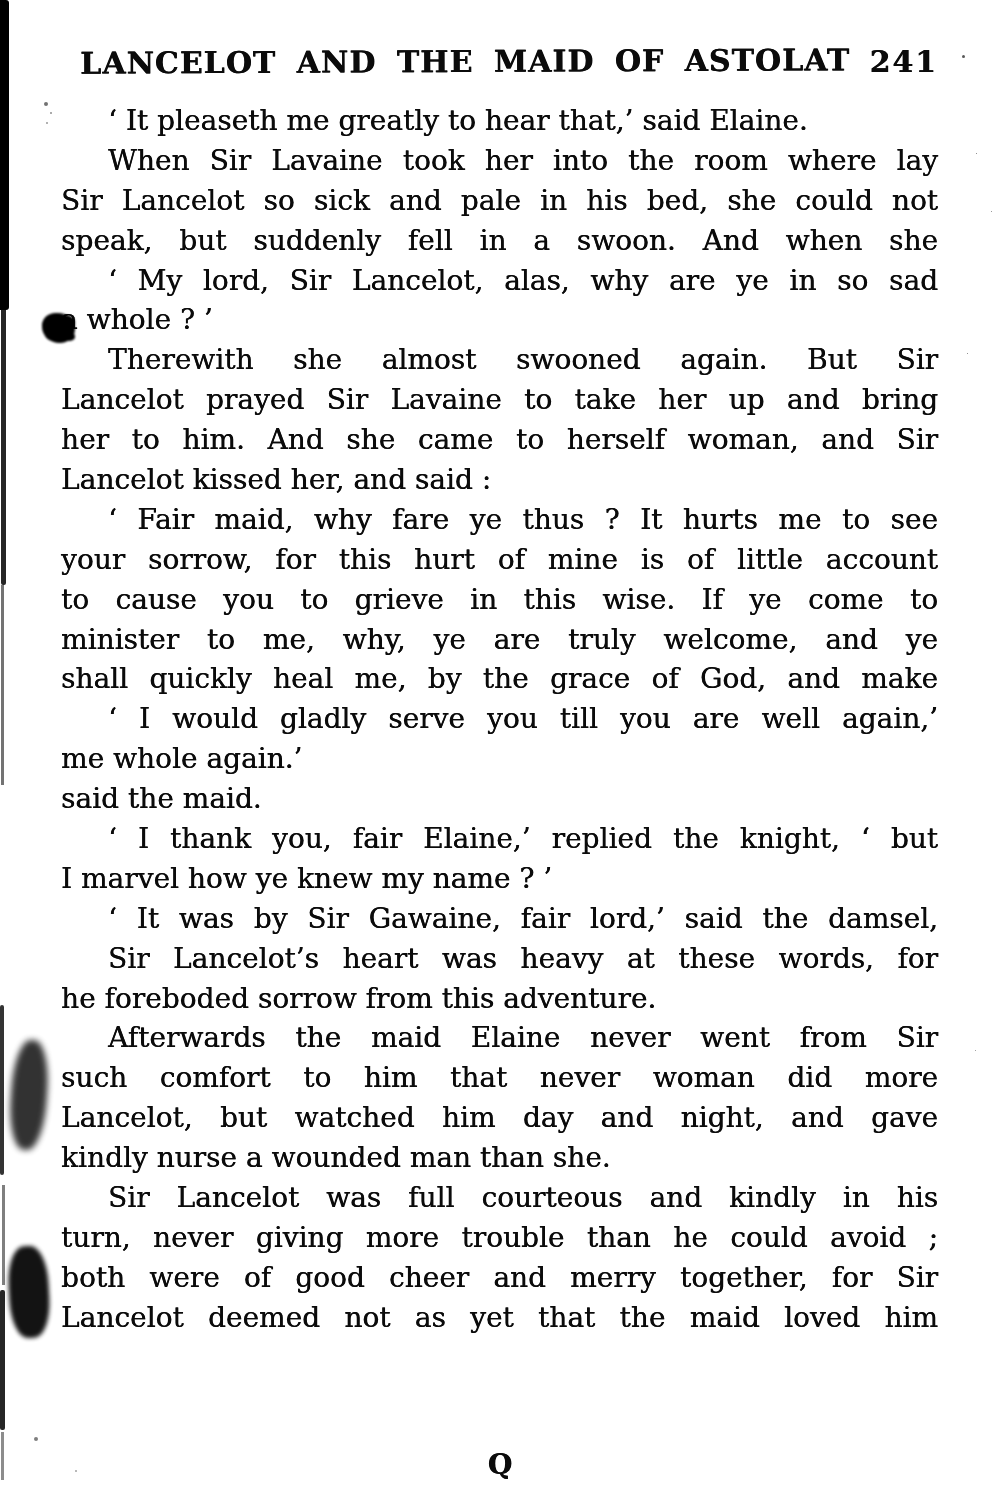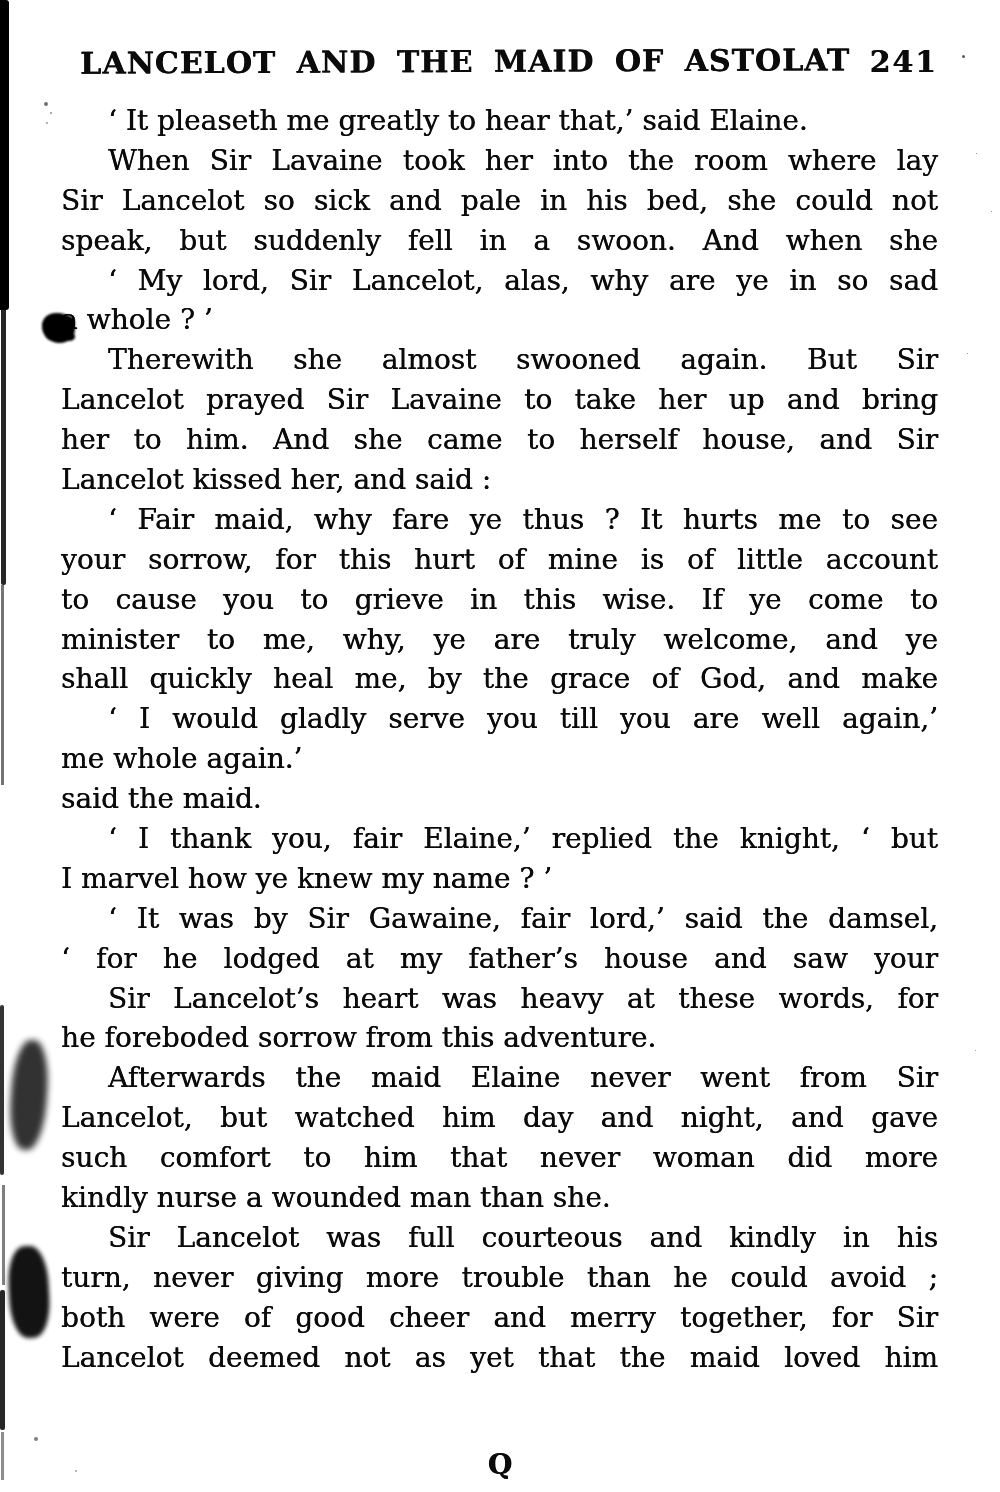--- a/index.html
+++ b/index.html
@@ -112,39 +112,38 @@
 
   <div class="text-block">
     <div class="line indent last">‘ It pleaseth me greatly to hear that,’ said Elaine.</div>
     <div class="line indent">When Sir Lavaine took her into the room where lay</div>
     <div class="line">Sir Lancelot so sick and pale in his bed, she could not</div>
     <div class="line">speak, but suddenly fell in a swoon.  And when she</div>
     <div class="line indent">‘ My lord, Sir Lancelot, alas, why are ye in so sad</div>
     <div class="line last">a whole ? ’</div>
     <div class="line indent">Therewith she almost swooned again.  But Sir</div>
     <div class="line">Lancelot prayed Sir Lavaine to take her up and bring</div>
-    <div class="line">her to him.  And she came to herself house, and Sir</div>
+    <div class="line">her to him.  And she came to herself woman, and Sir</div>
     <div class="line last">Lancelot kissed her, and said :</div>
     <div class="line indent">‘ Fair maid, why fare ye thus ?  It hurts me to see</div>
     <div class="line">your sorrow, for this hurt of mine is of little account</div>
     <div class="line">to cause you to grieve in this wise.  If ye come to</div>
     <div class="line">minister to me, why, ye are truly welcome, and ye</div>
     <div class="line">shall quickly heal me, by the grace of God, and make</div>
     <div class="line indent">‘ I would gladly serve you till you are well again,’</div>
     <div class="line last">me whole again.’</div>
     <div class="line last">said the maid.</div>
     <div class="line indent">‘ I thank you, fair Elaine,’ replied the knight, ‘ but</div>
     <div class="line last">I marvel how ye knew my name ? ’</div>
     <div class="line indent">‘ It was by Sir Gawaine, fair lord,’ said the damsel,</div>
-    <div class="line">‘ for he lodged at my father’s house and saw your</div>
     <div class="line indent">Sir Lancelot’s heart was heavy at these words, for</div>
     <div class="line last">he foreboded sorrow from this adventure.</div>
     <div class="line indent">Afterwards the maid Elaine never went from Sir</div>
+    <div class="line">such comfort to him that never woman did more</div>
     <div class="line">Lancelot, but watched him day and night, and gave</div>
-    <div class="line">such comfort to him that never woman did more</div>
     <div class="line last">kindly nurse a wounded man than she.</div>
     <div class="line indent">Sir Lancelot was full courteous and kindly in his</div>
     <div class="line">turn, never giving more trouble than he could avoid ;</div>
     <div class="line">both were of good cheer and merry together, for Sir</div>
     <div class="line">Lancelot deemed not as yet that the maid loved him</div>
   </div>
 
   <div class="sig-mark">Q</div>
 
   <div class="artifact bind1"></div>

